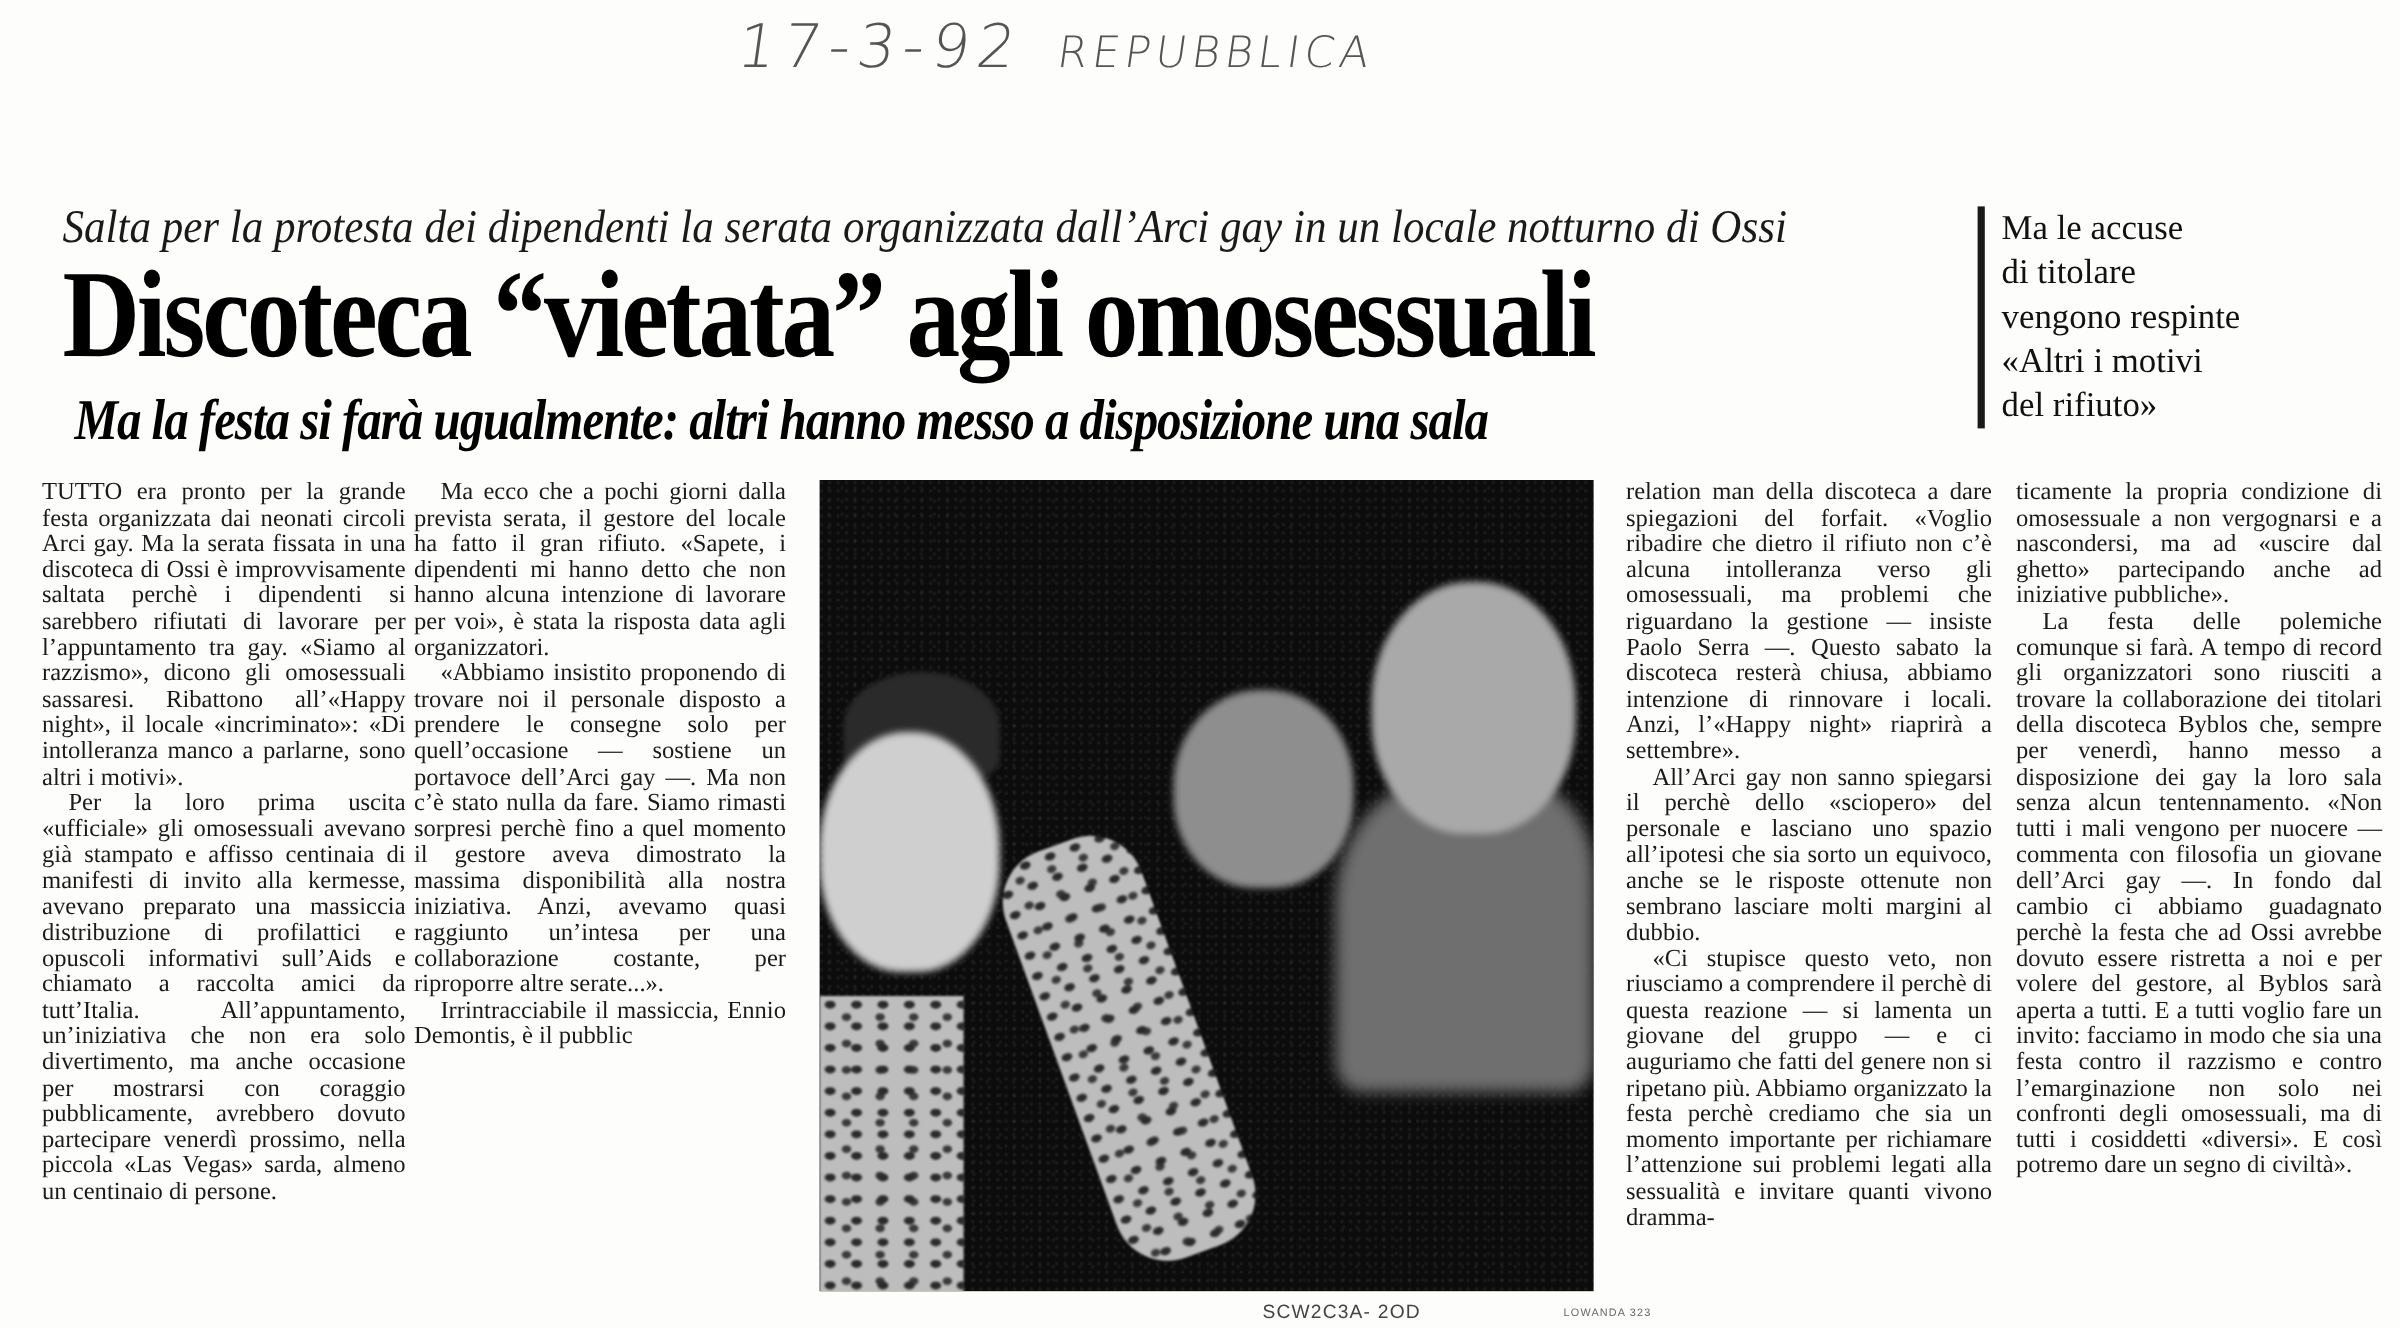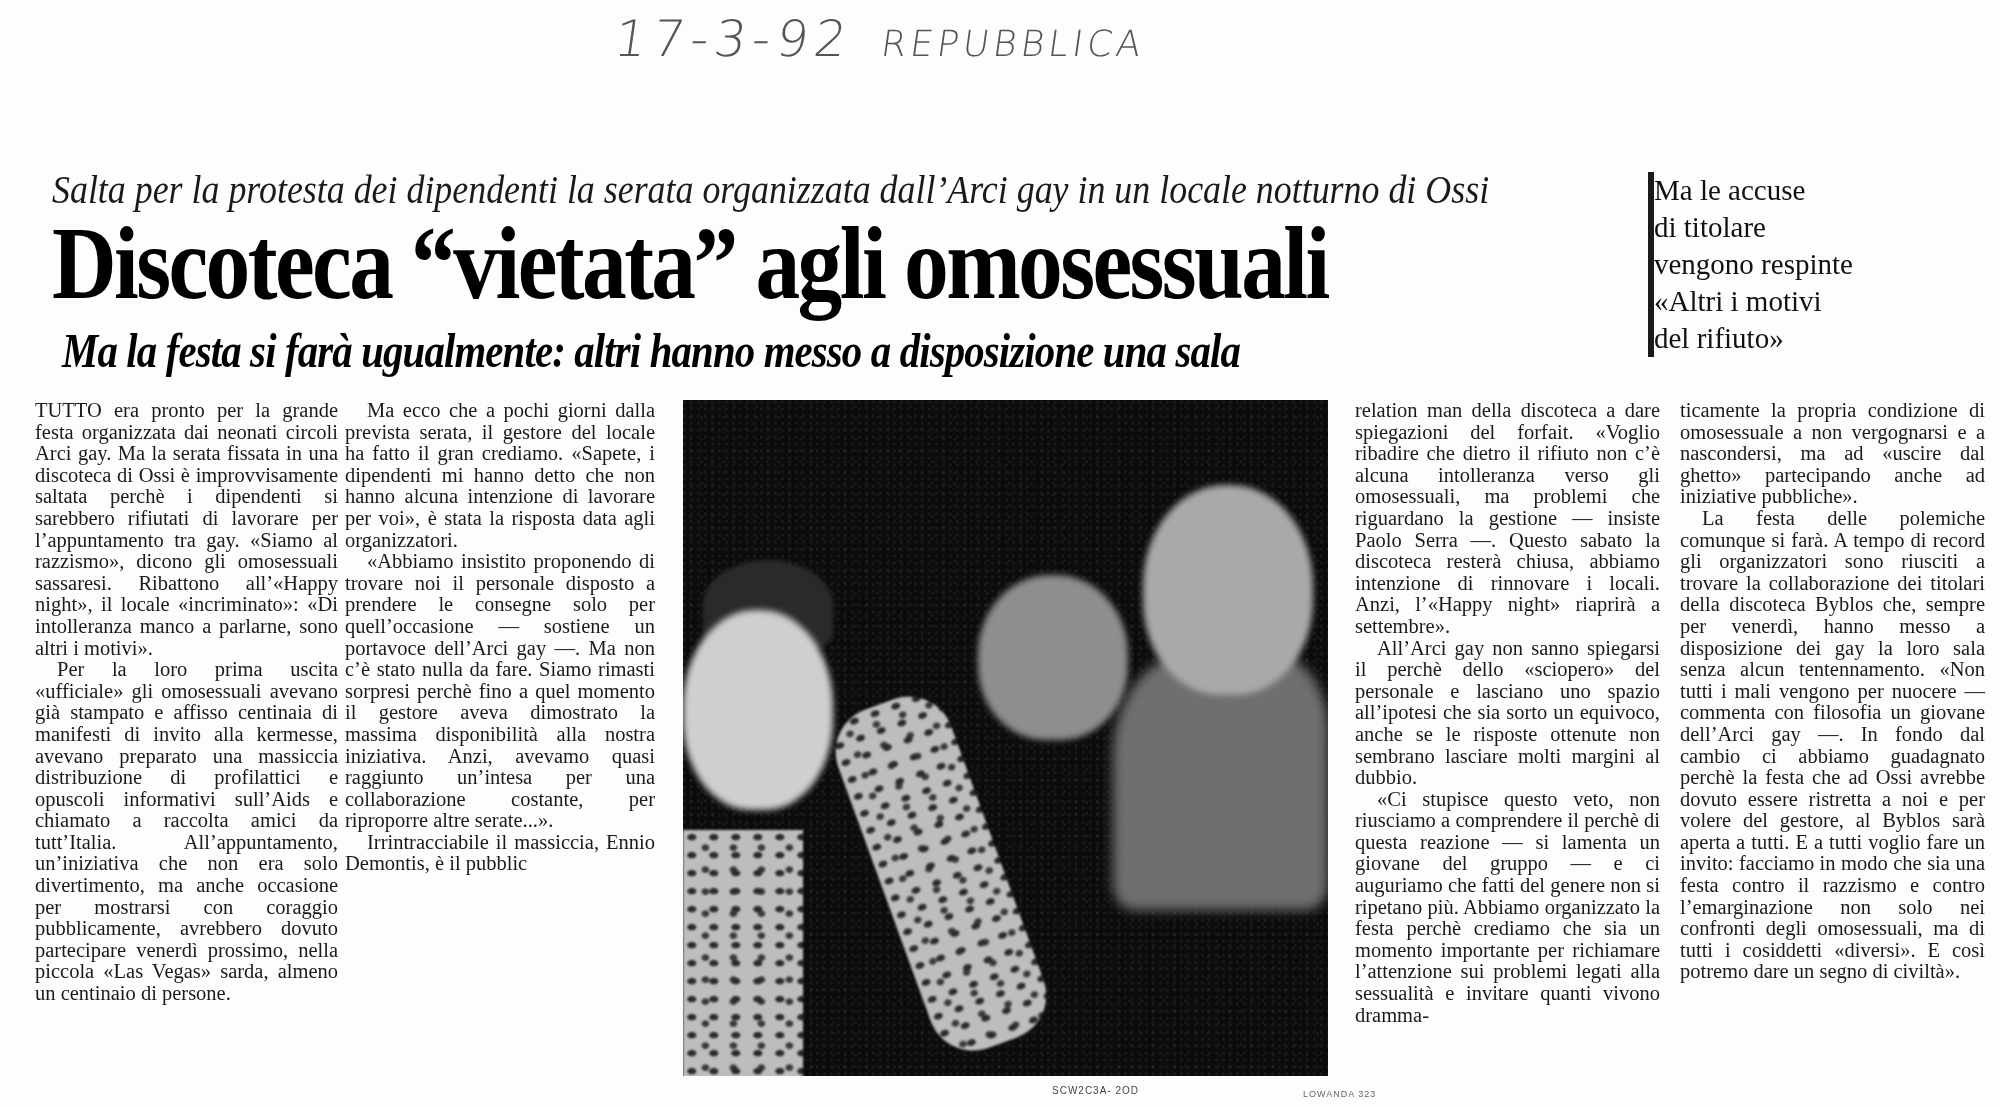--- a/index.html
+++ b/index.html
@@ -29,21 +29,21 @@
       transform: scaleX(0.86); transform-origin: left top; color: #000;
     }
     .subhead {
       position: absolute; left: 62px; top: 324px;
       font-style: italic; font-weight: bold; font-size: 48px; line-height: 54px;
       white-space: nowrap; letter-spacing: -1px;
       transform: scaleX(0.85); transform-origin: left top; color: #000;
     }
     .sidebar-note {
       position: absolute; left: 1648px; top: 172px; width: 330px;
-      border-left: 6px solid #1a1a1a; 
+      border-left: 6px solid #1a1a1a; padding-left: 14px;
       font-size: 29px; line-height: 37px; color: #111;
     }
     .sidebar-note div { white-space: nowrap; }
     .col {
       position: absolute; top: 400px;
       font-size: 20.5px; line-height: 21.6px; text-align: justify;
       hyphens: manual; color: #1a1a1a;
     }
     .col p { margin: 0; text-indent: 0; }
     .col p.indent { text-indent: 22px; }
@@ -76,21 +76,21 @@
       background-color: #bdbdbd;
       background-image:
         radial-gradient(ellipse 7px 5px at 40% 40%, #2b2b2b 60%, transparent 70%),
         radial-gradient(ellipse 6px 5px at 80% 80%, #3a3a3a 60%, transparent 70%);
       background-size: 22px 18px, 28px 22px;
     }
     .arm { left: 140px; top: 325px; width: 120px; height: 360px; transform: rotate(-20deg); transform-origin: top left; border-radius: 45px; }
     .body-left { left: 0; top: 430px; width: 120px; height: 250px; }
     .photo-code {
       position: absolute; left: 1052px; top: 1085px;
-      font-family: "Liberation Sans", sans-serif; font-size: 10px; letter-spacing: 1px; color: #444;
+      font-family: "Liberation Sans", sans-serif; font-size: 16px; letter-spacing: 1px; color: #444;
     }
     .stray-mark {
       position: absolute; left: 1303px; top: 1089px;
       font-family: "Liberation Sans", sans-serif; font-size: 9px; letter-spacing: 1px; color: #666;
     }
   </style>
 </head>
 <body>
 
 <div class="handwritten">
@@ -108,21 +108,21 @@
   <div>«Altri i motivi</div>
   <div>del rifiuto»</div>
 </div>
 
 <div class="col col1">
   <p>TUTTO era pronto per la grande festa organizzata dai neonati circoli Arci gay. Ma la serata fissata in una discoteca di Ossi è improvvisamente saltata perchè i dipendenti si sarebbero rifiutati di lavorare per l’appuntamento tra gay. «Siamo al razzismo», dicono gli omosessuali sassaresi. Ribattono all’«Happy night», il locale «incriminato»: «Di intolleranza manco a parlarne, sono altri i motivi».</p>
   <p class="indent">Per la loro prima uscita «ufficiale» gli omosessuali avevano già stampato e affisso centinaia di manifesti di invito alla kermesse, avevano preparato una massiccia distribuzione di profilattici e opuscoli informativi sull’Aids e chiamato a raccolta amici da tutt’Italia. All’appuntamento, un’iniziativa che non era solo divertimento, ma anche occasione per mostrarsi con coraggio pubblicamente, avrebbero dovuto partecipare venerdì prossimo, nella piccola «Las Vegas» sarda, almeno un centinaio di persone.</p>
 </div>
 
 <div class="col col2">
-  <p class="indent">Ma ecco che a pochi giorni dalla prevista serata, il gestore del locale ha fatto il gran crediamo. «Sapete, i dipendenti mi hanno detto che non hanno alcuna intenzione di lavorare per voi», è stata la risposta data agli organizzatori.</p>
+  <p class="indent">Ma ecco che a pochi giorni dalla prevista serata, il gestore del locale ha fatto il gran rifiuto. «Sapete, i dipendenti mi hanno detto che non hanno alcuna intenzione di lavorare per voi», è stata la risposta data agli organizzatori.</p>
   <p class="indent">«Abbiamo insistito proponendo di trovare noi il personale disposto a prendere le consegne solo per quell’occasione — sostiene un portavoce dell’Arci gay —. Ma non c’è stato nulla da fare. Siamo rimasti sorpresi perchè fino a quel momento il gestore aveva dimostrato la massima disponibilità alla nostra iniziativa. Anzi, avevamo quasi raggiunto un’intesa per una collaborazione costante, per riproporre altre serate...».</p>
   <p class="indent">Irrintracciabile il massiccia, Ennio Demontis, è il pubblic</p>
 </div>
 
 <div class="photo" title="Black-and-white halftone photo of three young people at a night-club, one wearing a leopard-print top">
   <div class="grain"></div>
   <div class="shoulder-right"></div>
   <div class="face face-right"></div>
   <div class="face face-mid"></div>
   <div class="hair-left"></div>

